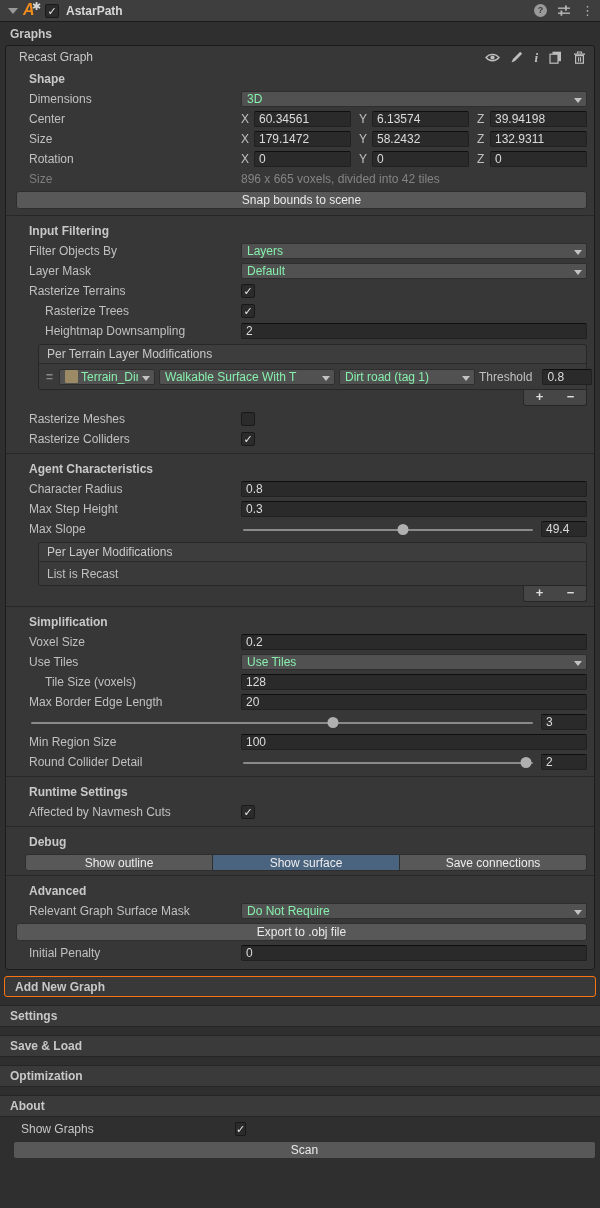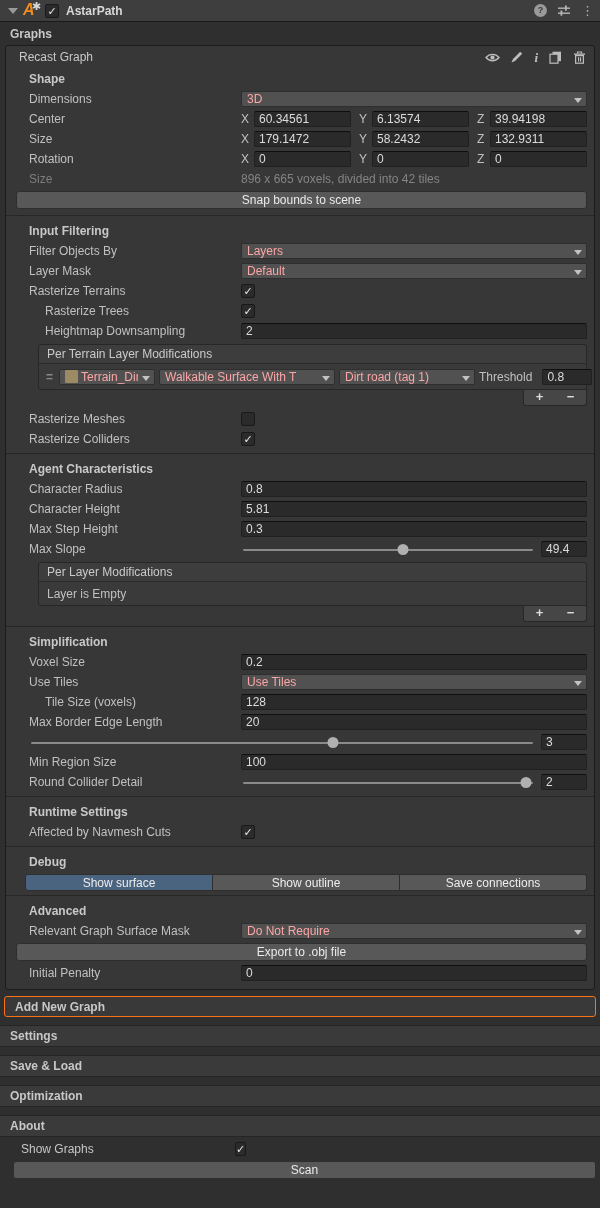--- a/index.html
+++ b/index.html
@@ -51,21 +51,21 @@
   .row .lbl { width:212px; flex:none; color:#c0c0c0; white-space:nowrap; overflow:hidden; }
   .row .lbl.ind { padding-left:16px; }
   .row .lbl.dis { color:#7e7e7e; }
   .row .ctl { flex:1; display:flex; align-items:center; min-width:0; }
   .tfield {
     flex:1; height:16px; background:#2a2a2a; border:1px solid #202020; border-top-color:#0f0f0f;
     border-radius:2px; color:#dcdcdc; padding:0 4px; line-height:14px; white-space:nowrap; overflow:hidden;
   }
   .dropdown {
     flex:1; height:16px; background:#515151; border:1px solid #2e2e2e; border-radius:2px;
-    color:#fca5a5; padding:0 16px 0 5px; line-height:14px; position:relative;
+    color:#86efac; padding:0 16px 0 5px; line-height:14px; position:relative;
     white-space:nowrap; overflow:hidden;
   }
   .dd-arrow { position:absolute; right:4px; top:6px; width:0; height:0;
     border-left:4px solid transparent; border-right:4px solid transparent; border-top:5px solid #c2c2c2; }
   .dis-text { color:#848484; }
   .btn {
     height:18px; background:#585858; border:1px solid #2e2e2e; border-radius:3px;
     color:#eaeaea; display:flex; align-items:center; justify-content:center;
   }
   .btn-row { padding:2px 7px 2px 10px; }
@@ -332,45 +332,39 @@
 
   <div class="heading">Agent Characteristics</div>
 
   <div class="row">
     <span class="lbl">Character Radius</span>
     <span class="ctl">
         <span class="tfield">0.8</span>
       </span>
   </div>
   <div class="row">
-    <span class="lbl">Character Height</span>
-    <span class="ctl">
-        <span class="tfield">5.81</span>
-      </span>
-  </div>
-  <div class="row">
     <span class="lbl">Max Step Height</span>
     <span class="ctl">
         <span class="tfield">0.3</span>
       </span>
   </div>
   <div class="row">
     <span class="lbl">Max Slope</span>
     <span class="ctl">
       <span class="slider">
         <span class="track"></span>
         <span class="handle" style="left: 55%;"></span>
       </span>
       <span class="tfield slider-val">49.4</span>
     </span>
   </div>
 
   <div class="listbox wide">
     <div class="lb-head">Per Layer Modifications</div>
-    <div class="lb-empty">Layer is Empty</div>
+    <div class="lb-empty">List is Recast</div>
   </div>
   <div class="lb-foot">
     <div class="foot-box">
       <span class="foot-btn">+</span>
       <span class="foot-btn">−</span>
     </div>
   </div>
 
   <div class="sep"></div>
 
@@ -433,22 +427,22 @@
     <span class="lbl">Affected by Navmesh Cuts</span>
     <span class="ctl">
         <span class="checkbox">✓</span>
       </span>
   </div>
 
   <div class="sep"></div>
 
   <div class="heading">Debug</div>
   <div class="seg-row">
+    <span class="seg">Show outline</span>
     <span class="seg sel" style="background: rgb(74, 99, 126);">Show surface</span>
-    <span class="seg">Show outline</span>
     <span class="seg">Save connections</span>
   </div>
 
   <div class="sep"></div>
 
   <div class="heading">Advanced</div>
   <div class="row">
     <span class="lbl">Relevant Graph Surface Mask</span>
     <span class="ctl">
         <span class="dropdown"><span>Do Not Require</span><span class="dd-arrow"></span></span>

